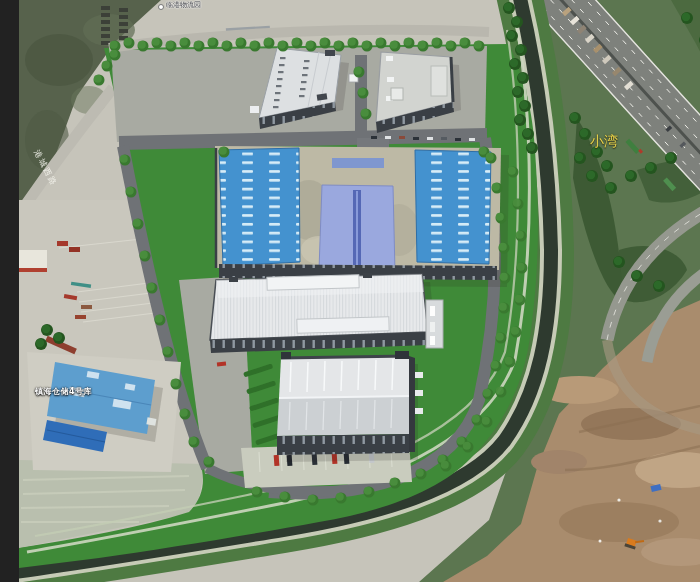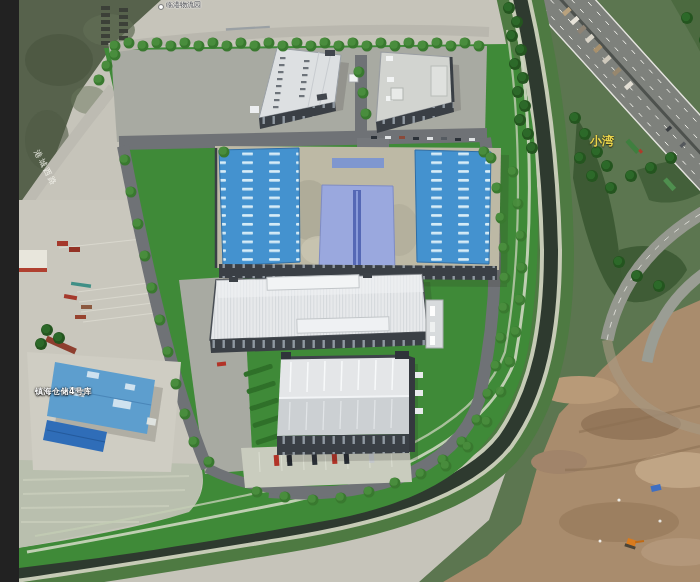--- a/index.html
+++ b/index.html
@@ -8,21 +8,21 @@
   .stage svg{position:absolute;left:0;top:0;}
   .lbl{position:absolute;white-space:nowrap;pointer-events:auto;}
   .lbl-place-top{left:147px;top:0px;font-size:7px;color:#33343a;
       text-shadow:0 0 2px #fff,0 0 2px #fff,0 0 1px #fff;}
   .marker-dot{position:absolute;left:139px;top:4px;width:4px;height:4px;
       background:#fff;border:1px solid #777;border-radius:50%;}
   .lbl-road-left{left:22px;top:148px;font-size:8px;color:#f6f6ef;opacity:.92;
       transform:rotate(62deg);transform-origin:left top;letter-spacing:2px;}
   .lbl-sw{left:16px;top:386px;font-size:8px;font-weight:bold;color:#fff;
       text-shadow:0 1px 2px #000,0 0 2px #000;letter-spacing:.5px;}
-  .lbl-village{left:571px;top:133px;font-size:12px;font-weight:bold;color:#e8d44a;
+  .lbl-village{left:571px;top:133px;font-size:14px;font-weight:normal;color:#e8d44a;
       text-shadow:0 1px 1px #2e2e1c,0 0 2px #3a3a22;}
 </style>
 </head>
 <body>
 
 <div class="stage">
 <svg width="700" height="582" viewBox="0 0 700 582">
 <defs>
   <g id="tr">
           <circle r="5.5" fill="#39792f"></circle>

